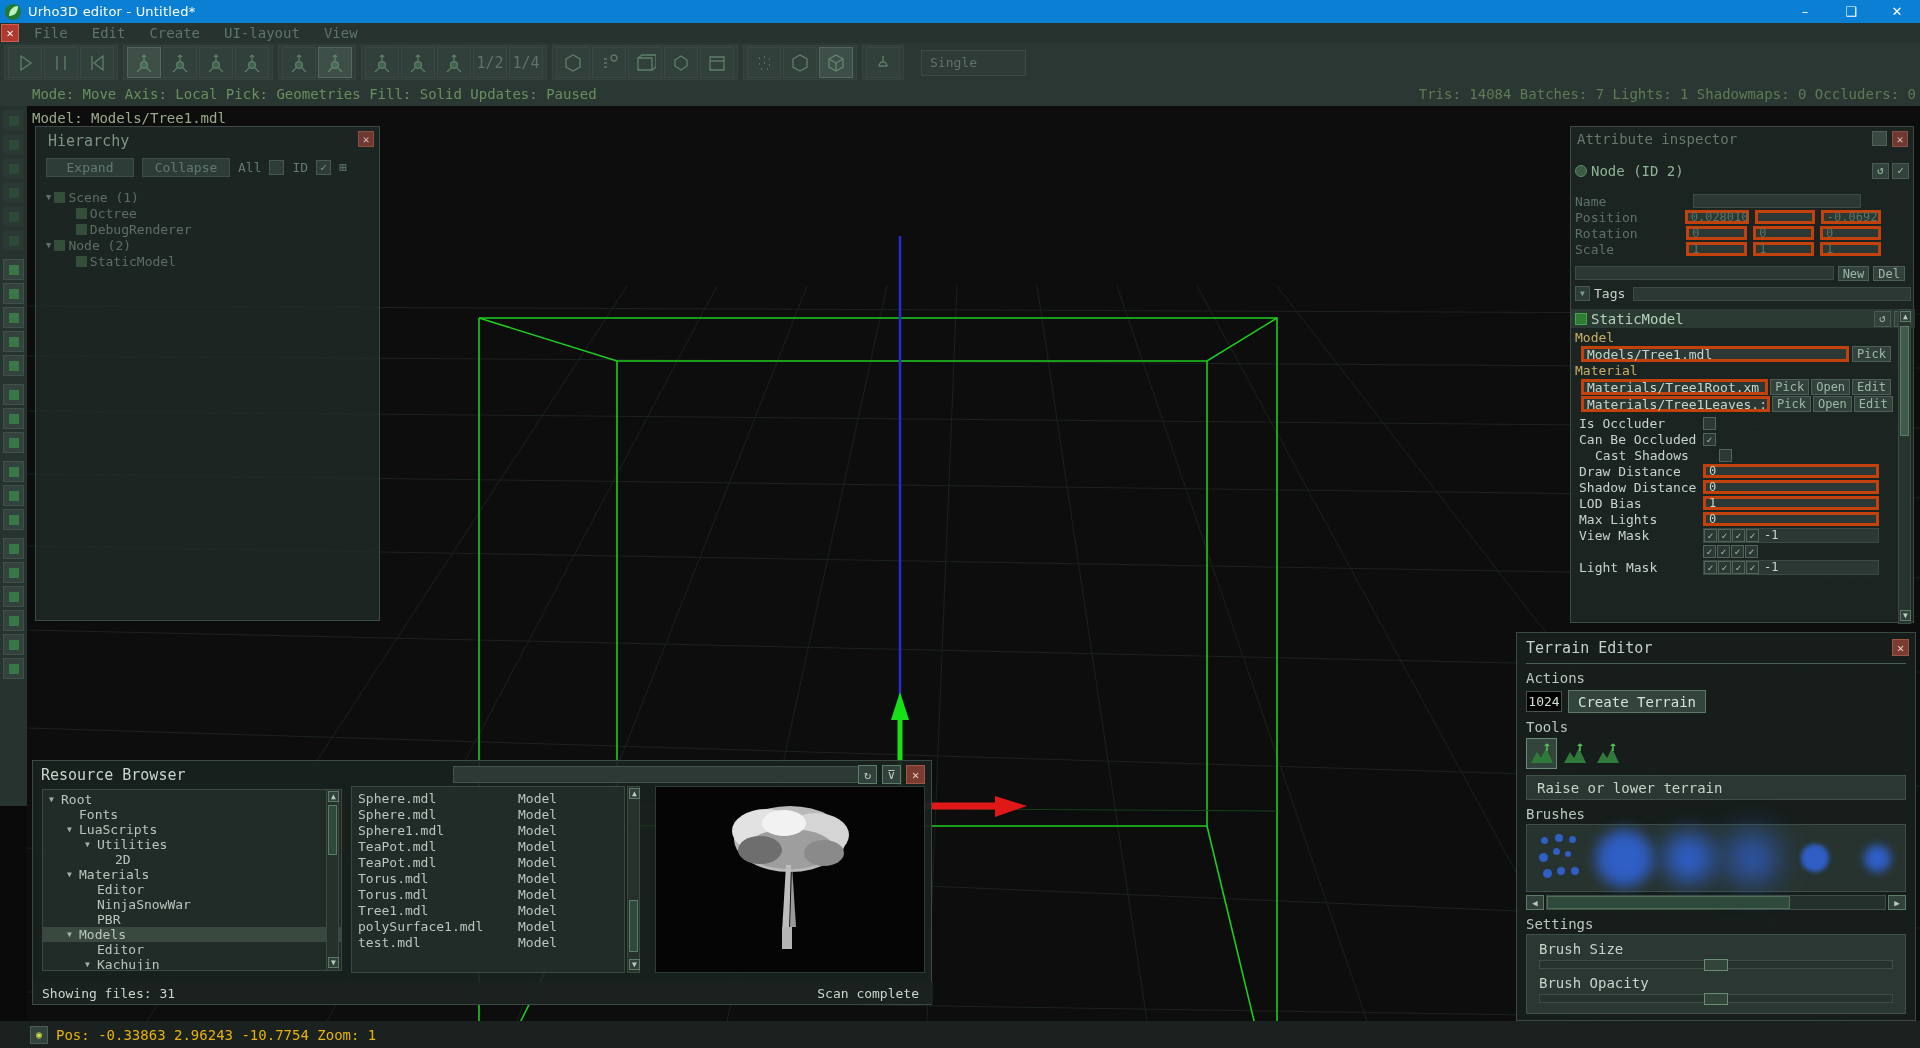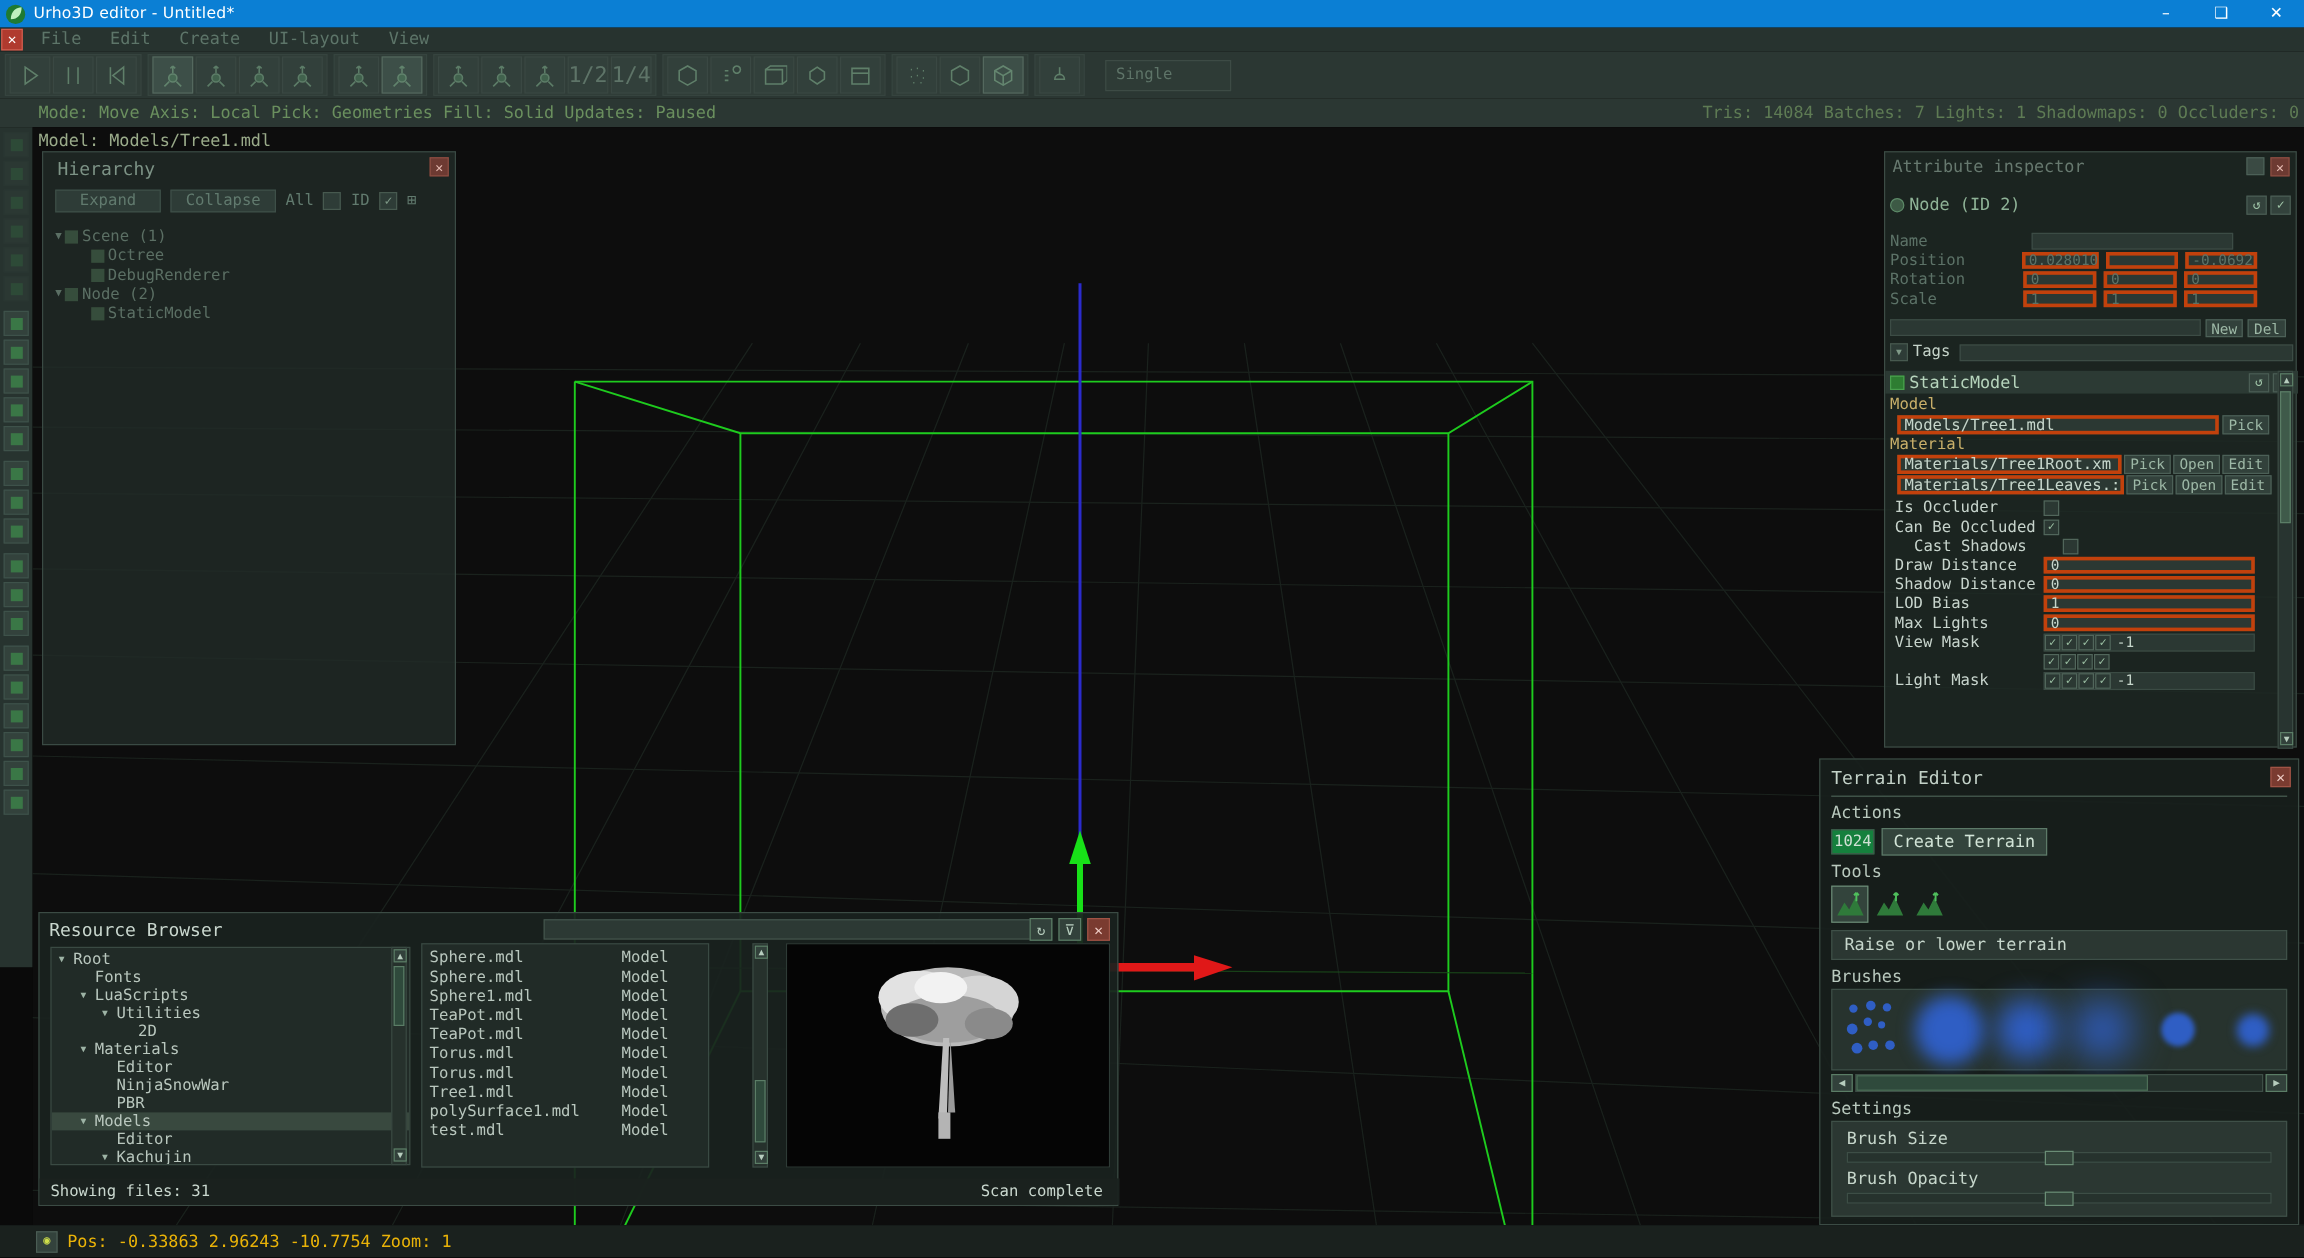--- a/index.html
+++ b/index.html
@@ -53,21 +53,21 @@
   .tgrp { display:flex; align-items:center; background:#303d38; height:35px;
           border:1px solid #36443f; margin-right:5px; padding:0 2px;}
   .tbtn {
     width:34px;height:31px;margin:0 1px;
     border:1px solid #3a4843; background:#32403b;
     display:flex;align-items:center;justify-content:center;
     position:relative;
   }
   .tbtn.sel { background:#3d4f48; border-color:#54685e; }
   .tbtn svg { opacity:.55; }
-  .frac { color:#5e7468; font-size:18px; }
+  .frac { color:#5e7468; font-size:15px; }
   .single-box {
     width:105px;height:26px;background:#2e3b36;border:1px solid #3d4b45;
     color:#5e7468;font-size:13px;display:flex;align-items:center;padding-left:8px;
     margin-left:12px;
   }
 
   
   .infobar {
     position:absolute;left:0;top:82px;width:1920px;height:24px;
     background:#2b3733; color:#6a8f5e; font-size:14px;
@@ -167,21 +167,21 @@
   .terrain {
     position:absolute;left:1516px;top:632px;width:400px;height:389px;
     background:rgba(24,31,28,0.93);border:1px solid #3b4b44;
   }
   .terr-title{ color:#c3d2c8;font-size:15px;padding:6px 0 0 9px; }
   .terr-x{position:absolute;right:6px;top:6px;width:17px;height:17px;background:#7a3b30;
           border:1px solid #a05446;color:#f0cfc8;font-size:12px;
           display:flex;align-items:center;justify-content:center;}
   .terr-hr{height:1px;background:#4a6054;margin:6px 9px 0 9px;}
   .terr-h{color:#b9c9be;font-size:14px;padding:6px 0 2px 9px;}
-  .terr-num{width:36px;height:21px;background:#15803d;border:1px solid #43554c;
+  .terr-num{width:36px;height:21px;background:#000000;border:1px solid #43554c;
         color:#cfe0d4;font-size:13px;display:flex;align-items:center;justify-content:center;}
   .terr-create{height:23px;border:1px solid #5d7a68;background:#33443c;color:#d2e4d7;
         font-size:14px;padding:0 9px;display:flex;align-items:center;}
   .toolbtn{width:31px;height:31px;display:flex;align-items:center;justify-content:center;}
   .toolbtn.sel{border:1px solid #6b8c76;background:#33443c;}
   .terr-desc{height:25px;background:#2b3732;border:1px solid #3f5048;color:#c6d6cb;
       font-size:14px;display:flex;align-items:center;padding-left:10px;margin:0 9px;}
   .brushbox{height:68px;background:#27332e;border:1px solid #3d4e46;margin:0 9px;
       display:flex;align-items:center;gap:8px;padding-left:6px;}
   .brushdot{border-radius:50%;}
@@ -207,21 +207,21 @@
   .rb-icon{position:absolute;top:4px;width:19px;height:19px;border:1px solid #5b7d66;
       background:#32413b;color:#b7cdbe;font-size:12px;
       display:flex;align-items:center;justify-content:center;}
   .rb-close{position:absolute;right:6px;top:4px;width:19px;height:19px;background:#7a3b30;
       border:1px solid #a05446;color:#f0cfc8;font-size:12px;
       display:flex;align-items:center;justify-content:center;}
   .rb-tree{position:absolute;left:9px;top:28px;width:300px;height:182px;
       background:#212b27;border:1px solid #3a4a43;overflow:hidden;}
   .rbrow{display:flex;align-items:center;height:15px;color:#b9c7be;font-size:13px;}
   .rbrow.sel{background:#39493f;}
-  .rb-list{position:absolute;left:318px;top:25px;width:240px;height:187px;
+  .rb-list{position:absolute;left:318px;top:25px;width:274px;height:187px;
       background:#212b27;border:1px solid #3a4a43;overflow:hidden;}
   .rb-fileRow{display:flex;height:16px;color:#b9c7be;font-size:13px;padding-left:6px;}
   .rb-fileName{width:160px;}
   .rb-prev{position:absolute;left:622px;top:25px;width:270px;height:187px;background:#060606;
       border:1px solid #2e3b36;}
   .rb-status{position:absolute;left:0;bottom:0;width:900px;height:22px;
       display:flex;align-items:center;color:#c9d7ce;font-size:13px;
       background:rgba(26,34,31,0.95);}
   .sbar{position:absolute;right:2px;width:13px;background:#26312c;border:1px solid #3a4a43;}
   .sb-arrow{width:11px;height:11px;border:1px solid #5b7d66;background:#32413b;color:#b7cdbe;

